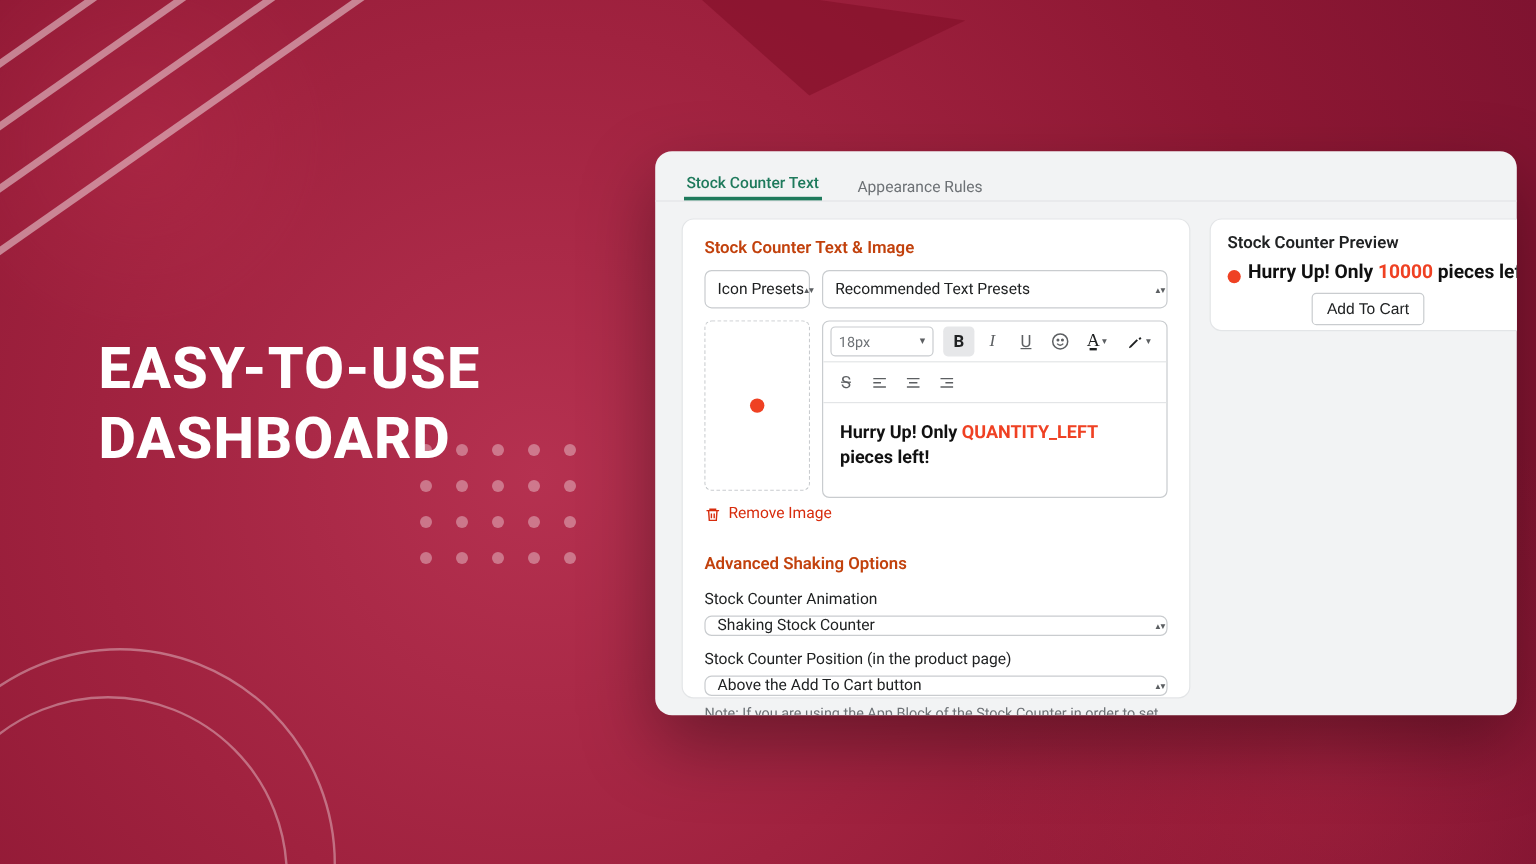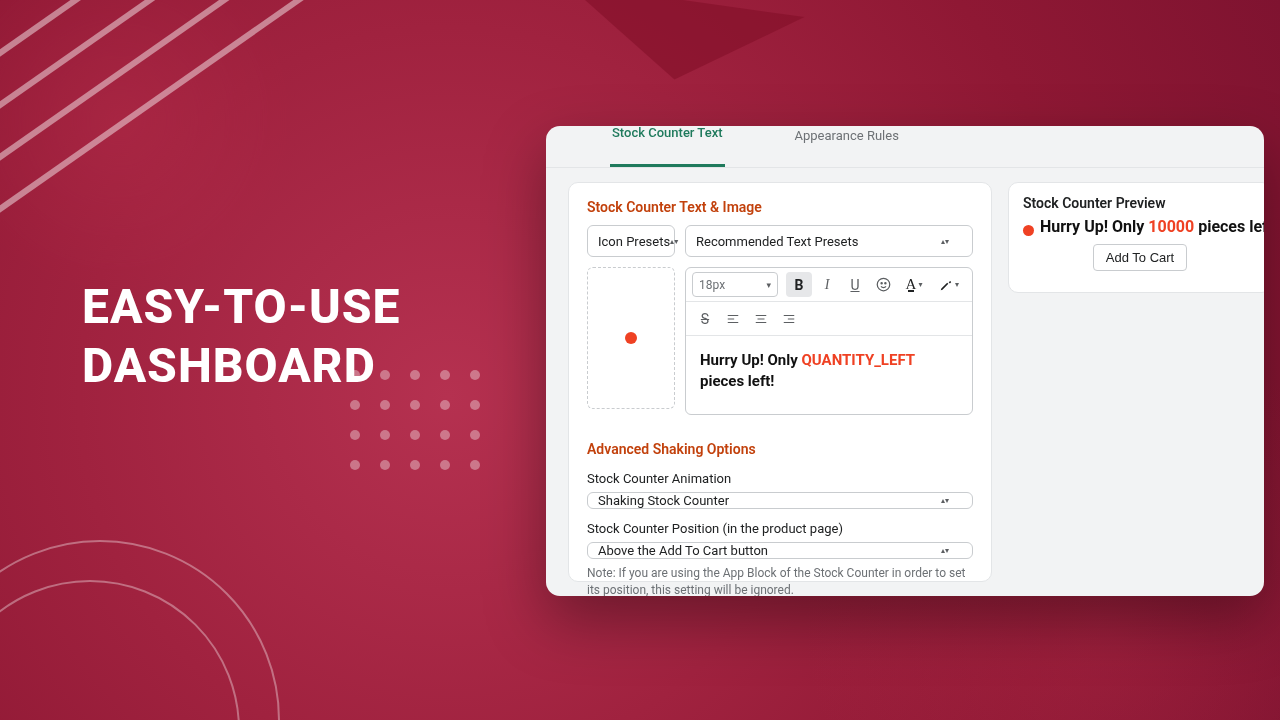--- a/index.html
+++ b/index.html
@@ -59,41 +59,41 @@
   .panel {
     position: absolute; left: 546px; top: 126px; width: 718px; height: 470px;
     background: #f2f3f4; border-radius: 14px; box-shadow: 0 24px 60px rgba(0,0,0,0.35);
     overflow: hidden;
   }
   .tabs {
     display: flex; gap: 28px; padding: 0 24px; height: 42px; align-items: flex-end;
     border-bottom: 1px solid #e3e5e7; font-size: 13px;
   }
   .tab {
-    padding: 12px 2px 24px; color: #6d7175; cursor: pointer; margin-left: 40px;
+    padding: 12px 2px 3px; color: #6d7175; cursor: pointer;
   }
   .tab.active {
     color: #1f7a5c; border-bottom: 3px solid #1f7a5c; font-weight: 500;
   }
 
   .content {
     display: flex; gap: 16px; padding: 14px 16px 14px 22px; height: calc(100% - 42px);
   }
 
   .card {
     background: #fff; border: 1px solid #e3e5e7; border-radius: 10px;
   }
   .left-card { flex: 1; padding: 16px 18px 10px; display: flex; flex-direction: column; }
   .sec-title { font-size: 14px; font-weight: 600; color: #c2410c; margin-bottom: 10px; }
 
   .preset-row { display: flex; gap: 10px; }
   .select {
     display: flex; align-items: center; justify-content: space-between;
     border: 1px solid #c9cccf; border-radius: 6px; background: #fff;
-    font-size: 13px; color: #202223; padding: 0 23px 0 10px; height: 32px; cursor: pointer;
+    font-size: 13px; color: #202223; padding: 0 1px 0 10px; height: 32px; cursor: pointer;
   }
   .icon-presets { width: 88px; white-space: nowrap; }
   .text-presets { flex: 1; gap: 18px; }
   .updown {
     display: inline-flex; flex-direction: column; line-height: 5px; font-size: 8px; color: #5c5f62;
   }
   .chevdown { font-size: 9px; color: #5c5f62; }
 
   .editor-row { display: flex; gap: 10px; margin-top: 10px; align-items: flex-start; }
   .img-well {
@@ -134,21 +134,21 @@
     margin-top: 6px; cursor: pointer;
   }
 
   .divider { height: 1px; background: #e3e5e7; margin: 14px -18px 12px; }
 
   .field-label { font-size: 13px; color: #202223; margin: 4px 0 6px; }
   .note { font-size: 12px; color: #6d7175; margin-top: 6px; line-height: 1.4; }
 
   
   .preview-card {
-    width: 264px; height: 111px; padding: 12px 14px 12px; align-self: flex-start;
+    width: 264px; height: 94px; padding: 12px 14px 12px; align-self: flex-start;
     display: flex; flex-direction: column; gap: 6px;
   }
   .preview-title { font-size: 14px; font-weight: 600; color: #202223; }
   .preview-line {
     display: flex; align-items: flex-end; gap: 6px; font-size: 16px; font-weight: 700; color: #111;
     white-space: nowrap;
   }
   .preview-line .dot { width: 11px; height: 11px; background: #ef4123; border-radius: 50%; flex: 0 0 auto; }
   .preview-line .qty { color: #ef4123; }
   .atc {
@@ -285,20 +285,30 @@
                   <line x1="3" y1="18" x2="21" y2="18"></line>
                 </svg>
             </div>
           </div>
           <div class="editor-body">
             <span>Hurry Up! Only </span><span class="var">QUANTITY_LEFT</span><span> pieces left!</span>
           </div>
         </div>
       </div>
 
+      <div class="remove-row">
+        <svg width="14" height="14" viewBox="0 0 24 24" fill="none" stroke="#d72c0d" stroke-width="2">
+            <path d="M3 6h18"></path>
+            <path d="M8 6V4h8v2"></path>
+            <path d="M6 6l1 14h10l1-14"></path>
+            <line x1="10" y1="10" x2="10" y2="17"></line>
+            <line x1="14" y1="10" x2="14" y2="17"></line>
+          </svg>
+        <span>Remove Image</span>
+      </div>
 
       <div class="divider"></div>
 
       <div class="sec-title">Advanced Shaking Options</div>
 
       <div class="field-label">Stock Counter Animation</div>
       <div class="select">
         <span>Shaking Stock Counter</span>
         <span class="updown">▴▾</span>
       </div>

